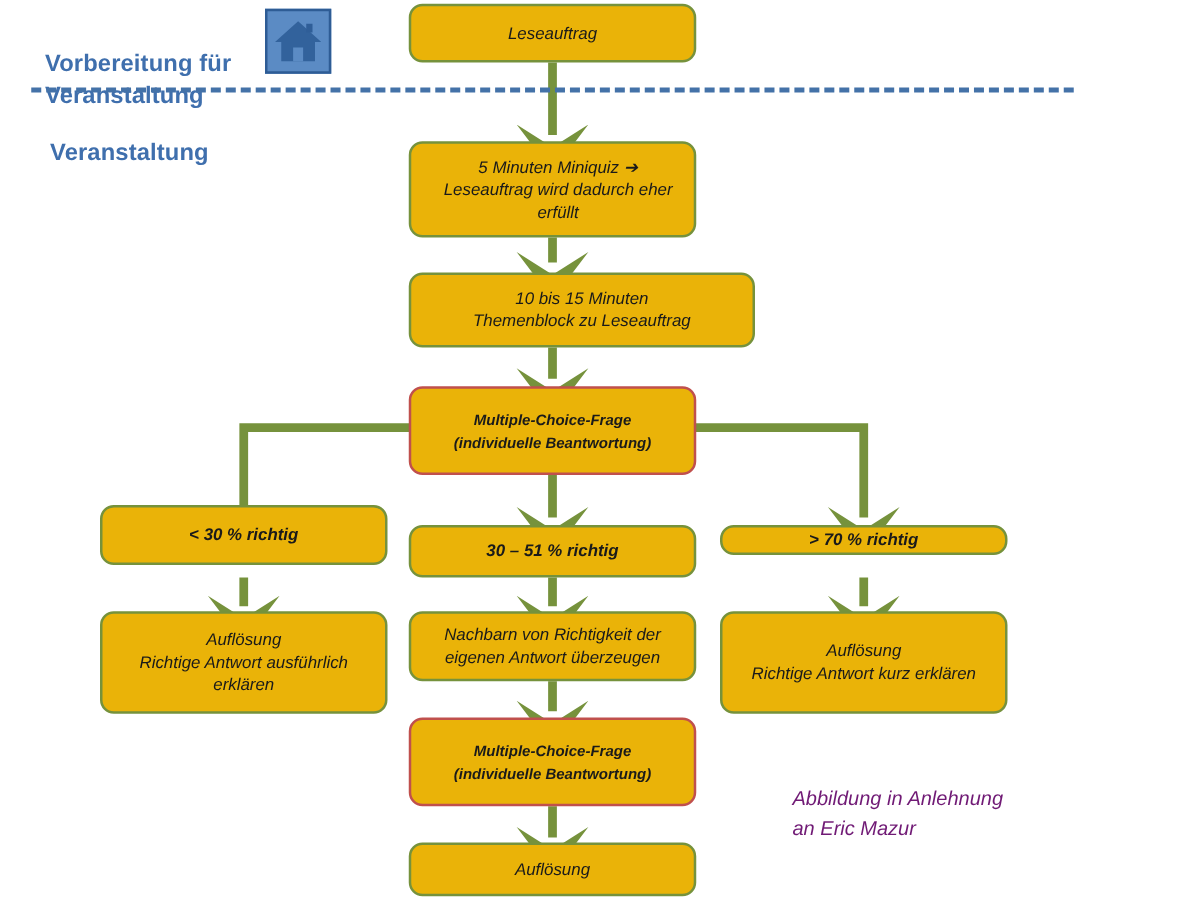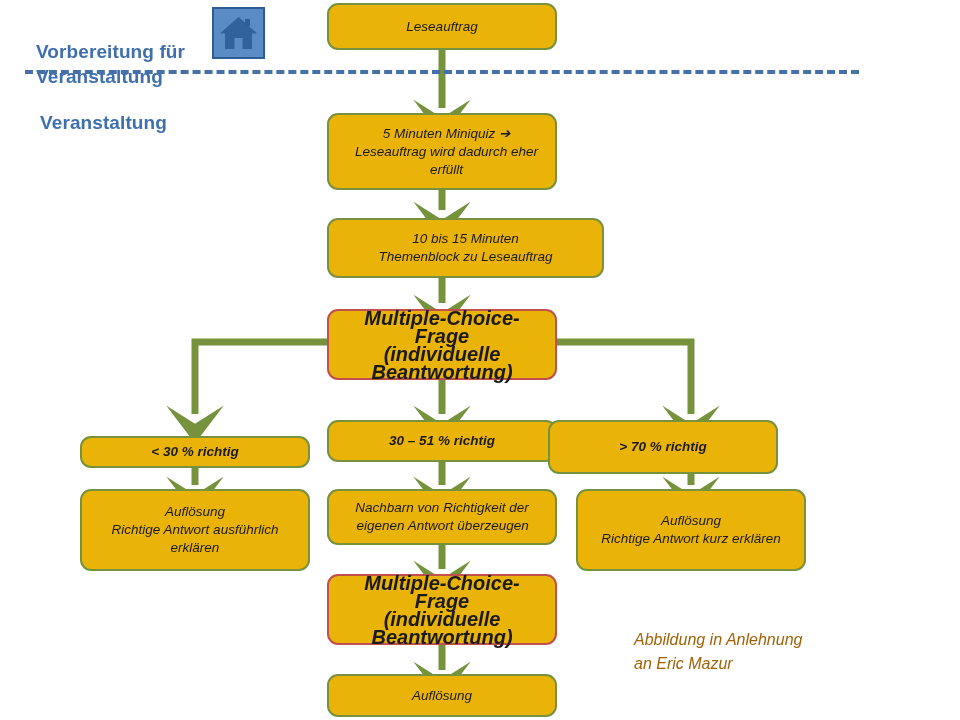--- a/index.html
+++ b/index.html
@@ -78,33 +78,33 @@
     color: #1a1a1a;
     font-size: 13.5px;
     line-height: 18px;
     padding: 4px 9px;
     white-space: pre-line;
     font-style: italic;
   }
   .node.accent {
     border-color: #c0504d;
     font-weight: bold;
-    font-size: 20px;
+    font-size: 12px;
   }
   .node.bold { font-weight: bold; }
 
   
   .attribution {
     position: absolute;
     left: 634px; top: 628px;
     width: 240px;
     font-style: italic;
     font-size: 16px;
     line-height: 24px;
-    color: #a16207;
+    color: #701a75;
     white-space: pre-line;
   }
 </style>
 </head>
 <body>
 
 <div id="canvas">
 
   <svg id="wires" viewBox="0 0 960 720" width="960" height="720">
     <defs>
@@ -157,31 +157,31 @@
   <div class="node" style="left:327px; top:113px; width:230px; height:77px;padding-left:18px;">5 Minuten Miniquiz ➔
 Leseauftrag wird dadurch eher
 erfüllt</div>
 
   <div class="node" style="left:327px; top:218px; width:277px; height:60px;">10 bis 15 Minuten
 Themenblock zu Leseauftrag</div>
 
   <div class="node accent" style="left:327px; top:309px; width:230px; height:71px;">Multiple-Choice-Frage
 (individuelle Beantwortung)</div>
 
-  <div class="node bold" style="left:80px; top:436px; width:230px; height:32px;">&lt; 30 % richtig</div>
+  <div class="node bold" style="left:80px; top:404px; width:230px; height:48px;">&lt; 30 % richtig</div>
 
   <div class="node bold" style="left:327px; top:420px; width:230px; height:42px;">30 – 51 % richtig</div>
 
-  <div class="node bold" style="left:548px; top:420px; width:230px; height:54px;">&gt; 70 % richtig</div>
+  <div class="node bold" style="left:576px; top:420px; width:230px; height:24px;">&gt; 70 % richtig</div>
 
   <div class="node" style="left:80px; top:489px; width:230px; height:82px;">Auflösung
 Richtige Antwort  ausführlich
 erklären</div>
 
-  <div class="node" style="left:327px; top:489px; width:230px; height:56px;text-align:right;">Nachbarn von Richtigkeit der
+  <div class="node" style="left:327px; top:489px; width:230px; height:56px;">Nachbarn von Richtigkeit der
 eigenen Antwort  überzeugen</div>
 
   <div class="node" style="left:576px; top:489px; width:230px; height:82px;">Auflösung
 Richtige Antwort  kurz erklären</div>
 
   <div class="node accent" style="left:327px; top:574px; width:230px; height:71px;">Multiple-Choice-Frage
 (individuelle Beantwortung)</div>
 
   <div class="node" style="left:327px; top:674px; width:230px; height:43px;">Auflösung</div>
 

